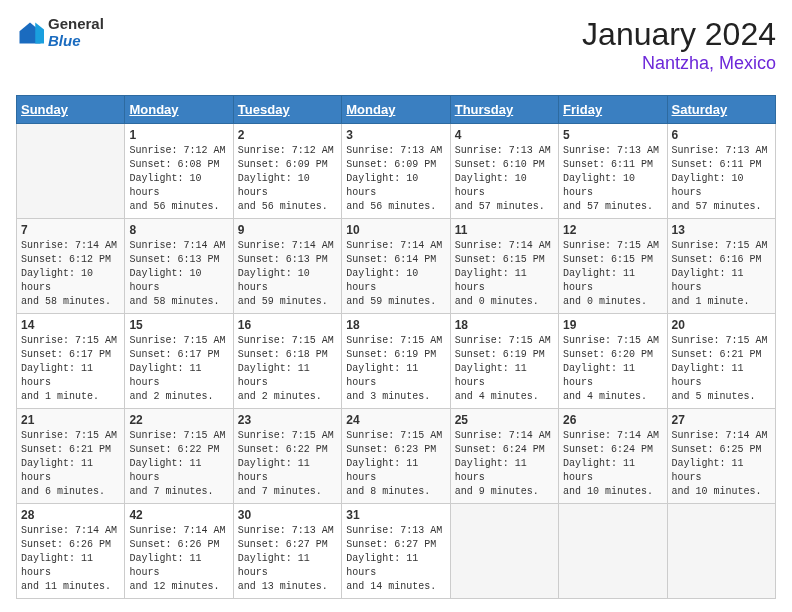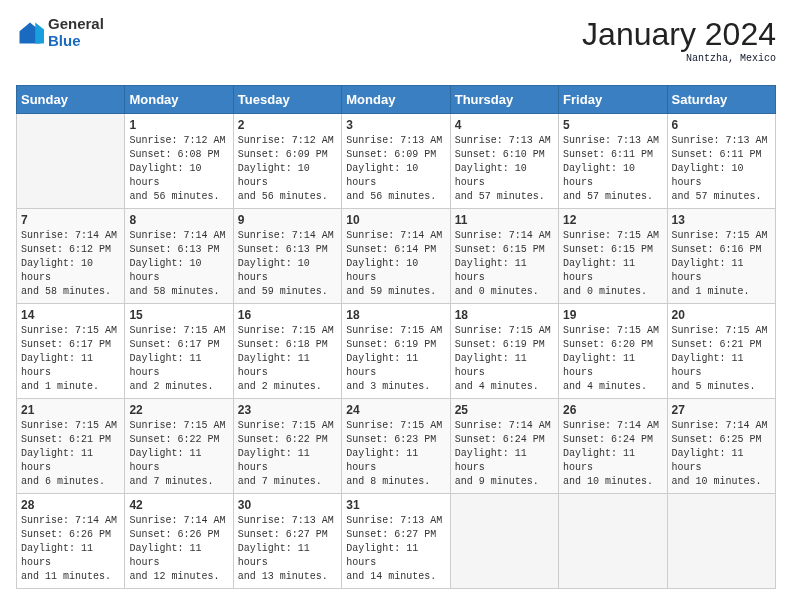--- a/index.html
+++ b/index.html
@@ -20,51 +20,51 @@
       display: flex;
       align-items: center;
       gap: 4px;
     }
     .logo-text {
       font-size: 15px;
       font-weight: bold;
       line-height: 1.1;
     }
     .logo-general { color: #333; }
-    .logo-blue { color: #1a6bbf; }
+    .logo-blue { color: #1a6bbf; font-style: italic; }
     .logo-icon {
       width: 28px;
       height: 28px;
     }
     .title-block {
       text-align: right;
     }
     .month-title {
       font-size: 32px;
       font-weight: normal;
       color: #222;
     }
     .location {
-      font-size: 10px;
-      color: #0f172a;
-      font-family: Liberation Mono, monospace;
+      font-size: 18px;
+      color: #6d28d9;
     }
     table {
       width: 100%;
       border-collapse: collapse;
       table-layout: fixed;
     }
     thead tr th {
       background-color: #3a7fc1;
       color: #fff;
       font-size: 13px;
       font-weight: bold;
       padding: 6px 4px;
       text-align: left;
       border: 1px solid #2d6aa0;
+      text-decoration: underline;
     }
     tbody tr td {
       border: 1px solid #ccc;
       vertical-align: top;
       padding: 4px 4px;
       font-size: 10.5px;
       color: #333;
       height: 88px;
       background: #fff;
     }

